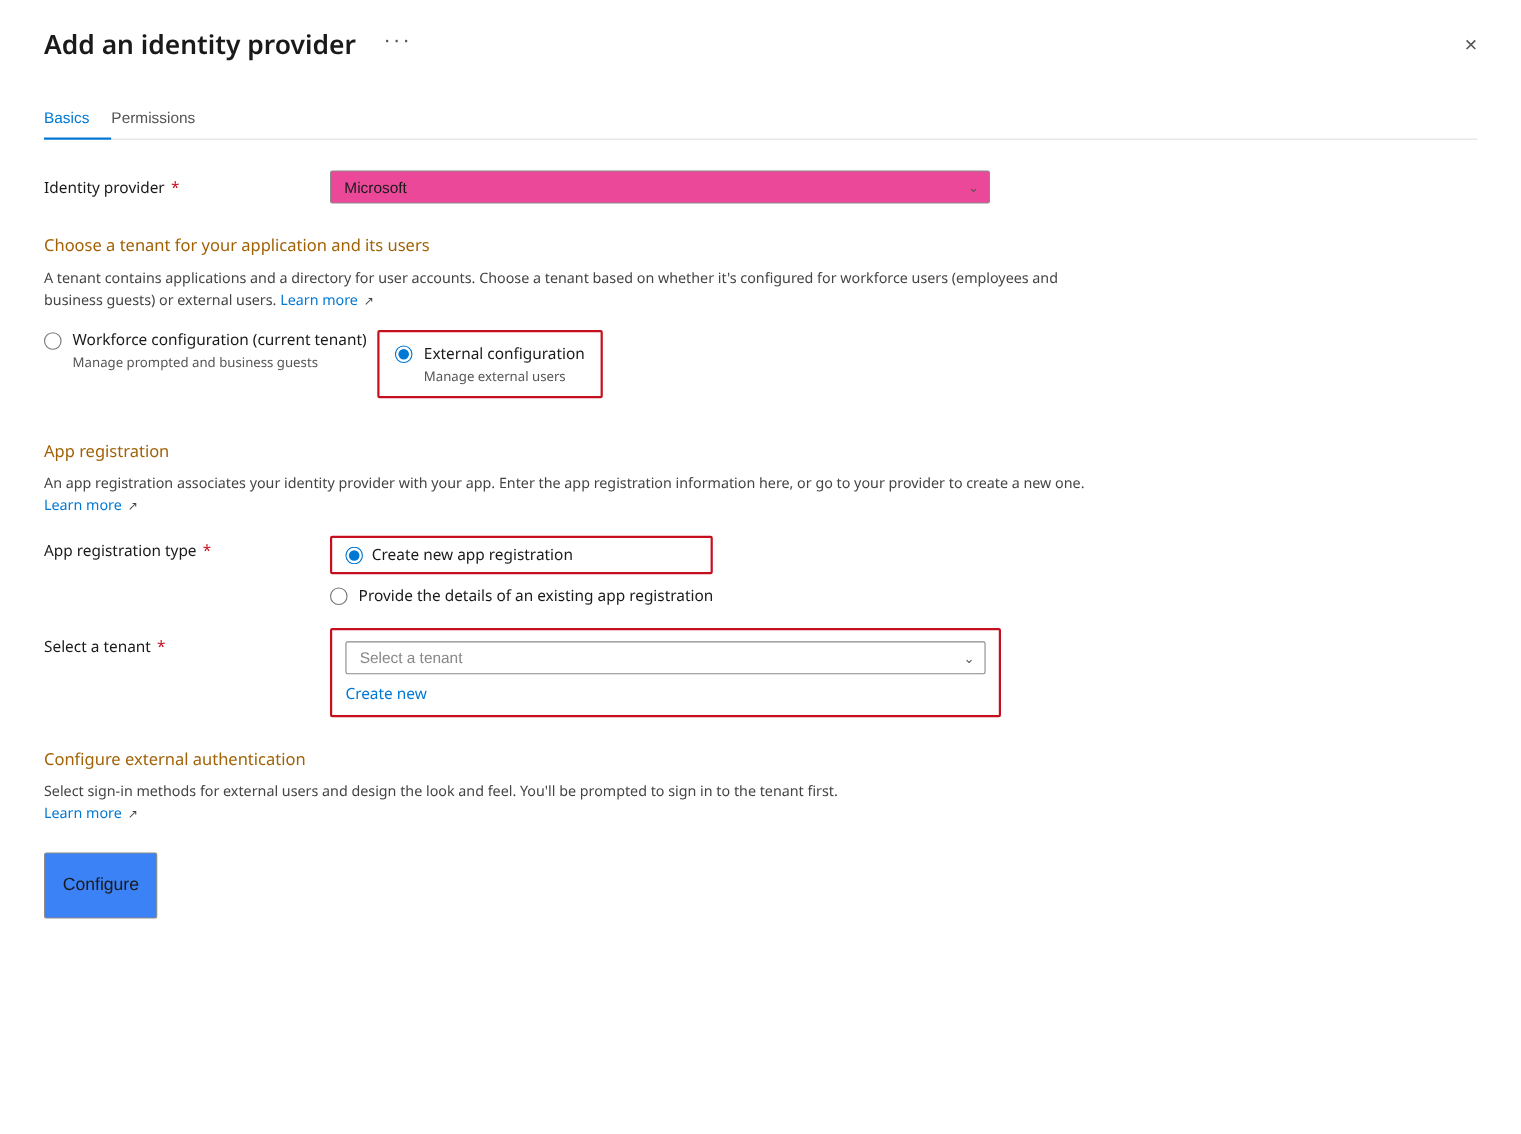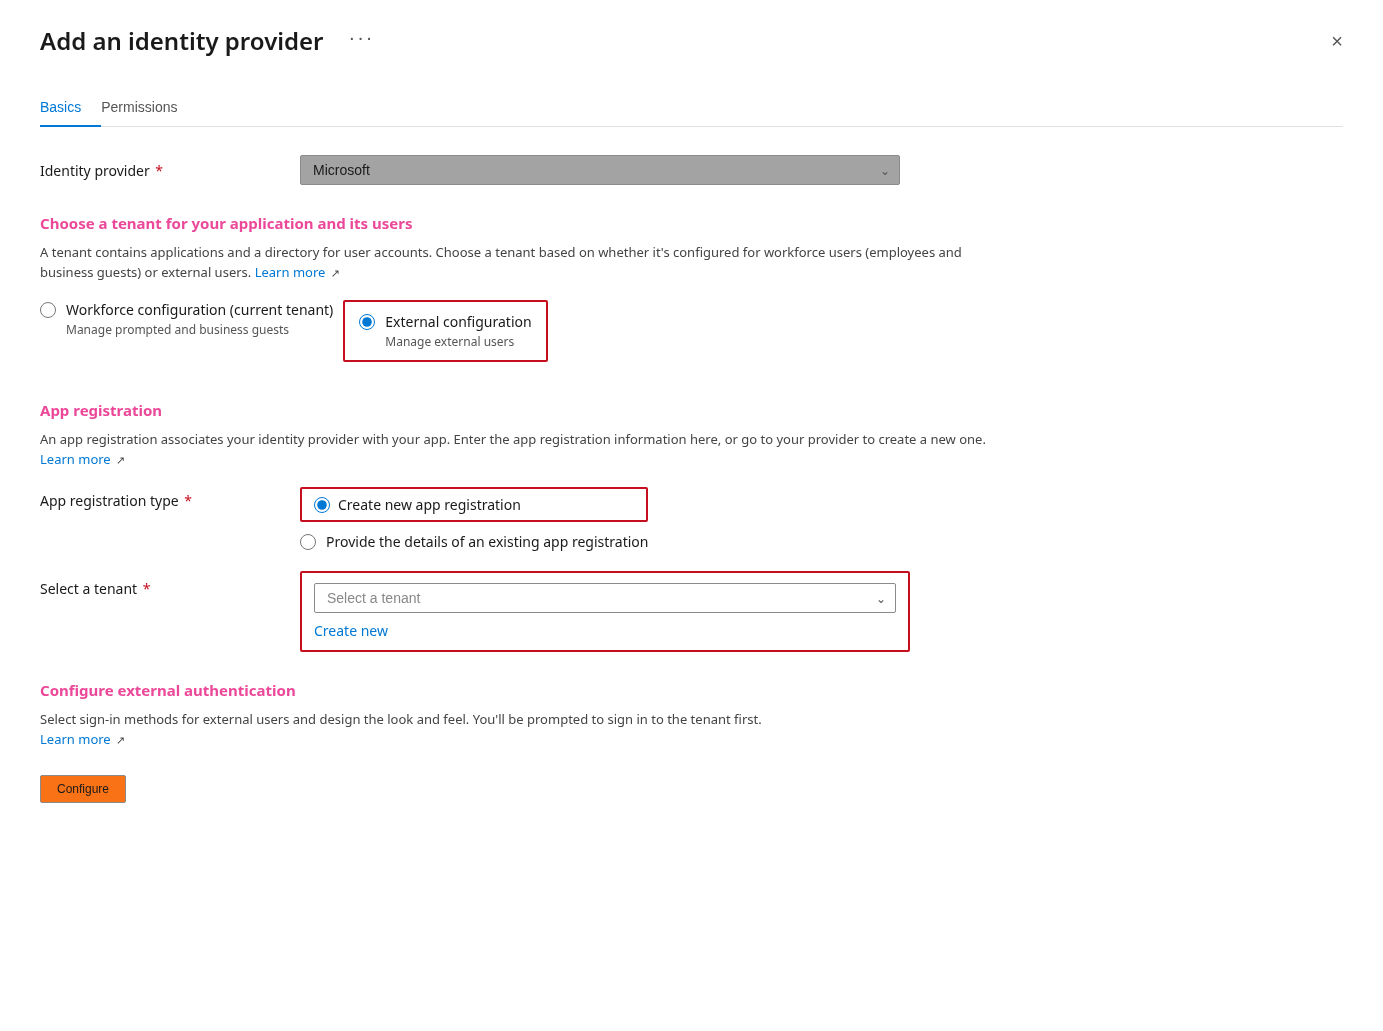--- a/index.html
+++ b/index.html
@@ -98,40 +98,40 @@
       position: relative;
       width: 600px;
     }
 
     .select-control {
       width: 100%;
       padding: 6px 36px 6px 12px;
       border: 1px solid #8a8a8a;
       border-radius: 2px;
       font-size: 14px;
-      background: #a3a3a3;
+      background: #ec4899;
       appearance: none;
       cursor: pointer;
       color: #1a1a1a;
     }
 
     .select-chevron {
       position: absolute;
       right: 10px;
       top: 50%;
       transform: translateY(-50%);
       pointer-events: none;
       color: #555;
       font-size: 12px;
     }
 
     .section-title {
       font-size: 15px;
-      font-weight: 700;
-      color: #ec4899;
+      font-weight: 400;
+      color: #a16207;
       margin-bottom: 10px;
       margin-top: 8px;
     }
 
     .section-desc {
       font-size: 13px;
       color: #444;
       margin-bottom: 18px;
       line-height: 1.5;
       max-width: 960px;
@@ -286,25 +286,25 @@
       color: #888;
       position: relative;
     }
 
     .select-tenant-wrapper {
       position: relative;
       width: 100%;
     }
 
     .configure-btn {
-      background: #f97316;
+      background: #3b82f6;
       border: 1px solid #8a8a8a;
       border-radius: 2px;
-      padding: 6px 16px;
-      font-size: 12px;
+      padding: 20px 16px;
+      font-size: 16px;
       cursor: pointer;
       color: #1a1a1a;
       margin-top: 8px;
     }
   </style>
 </head>
 <body>
 
 <div class="header">
   <div class="header-left">

